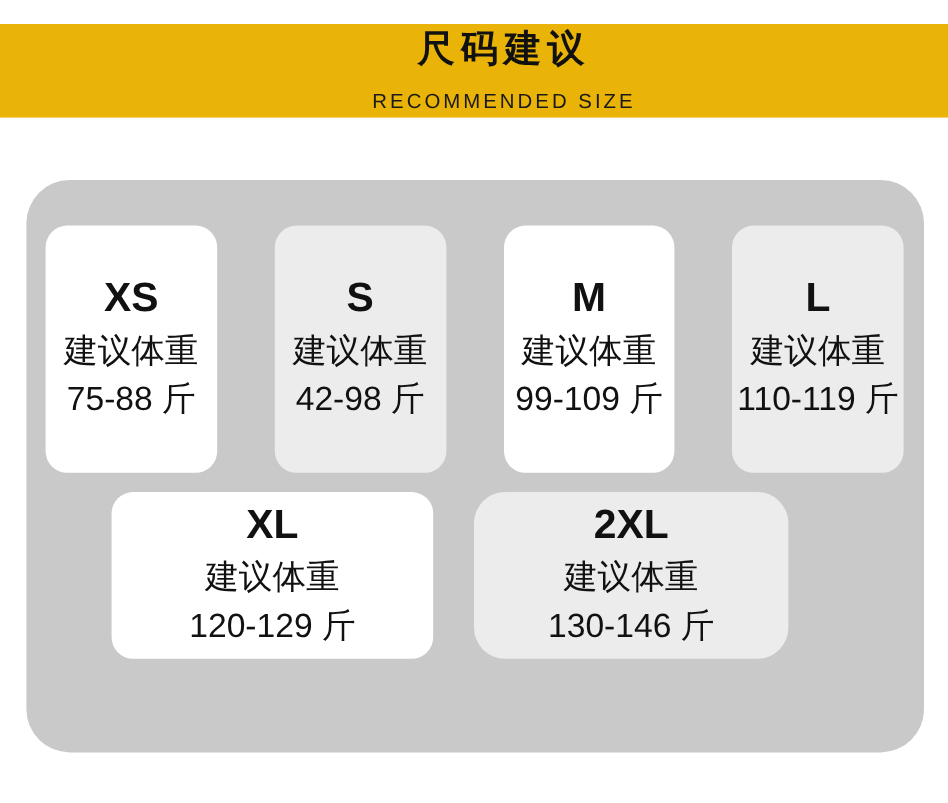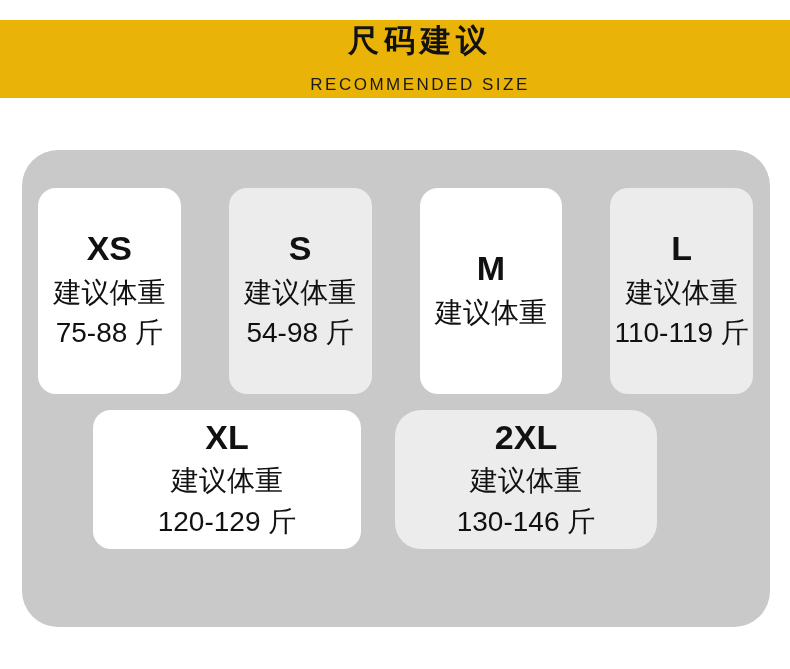--- a/index.html
+++ b/index.html
@@ -115,25 +115,26 @@
 
   <div class="row-1">
     <div class="size-card card-white">
       <div class="size-name">XS</div>
       <div class="size-label">建议体重</div>
       <div class="size-range">75-88 斤</div>
     </div>
     <div class="size-card card-gray">
       <div class="size-name">S</div>
       <div class="size-label">建议体重</div>
-      <div class="size-range">54-98 斤</div>
+      <div class="size-range">42-98 斤</div>
     </div>
     <div class="size-card card-white">
       <div class="size-name">M</div>
       <div class="size-label">建议体重</div>
+      <div class="size-range">99-109 斤</div>
     </div>
     <div class="size-card card-gray">
       <div class="size-name">L</div>
       <div class="size-label">建议体重</div>
       <div class="size-range">110-119 斤</div>
     </div>
   </div>
 
   <div class="row-2">
     <div class="size-card card-white w-xl">

